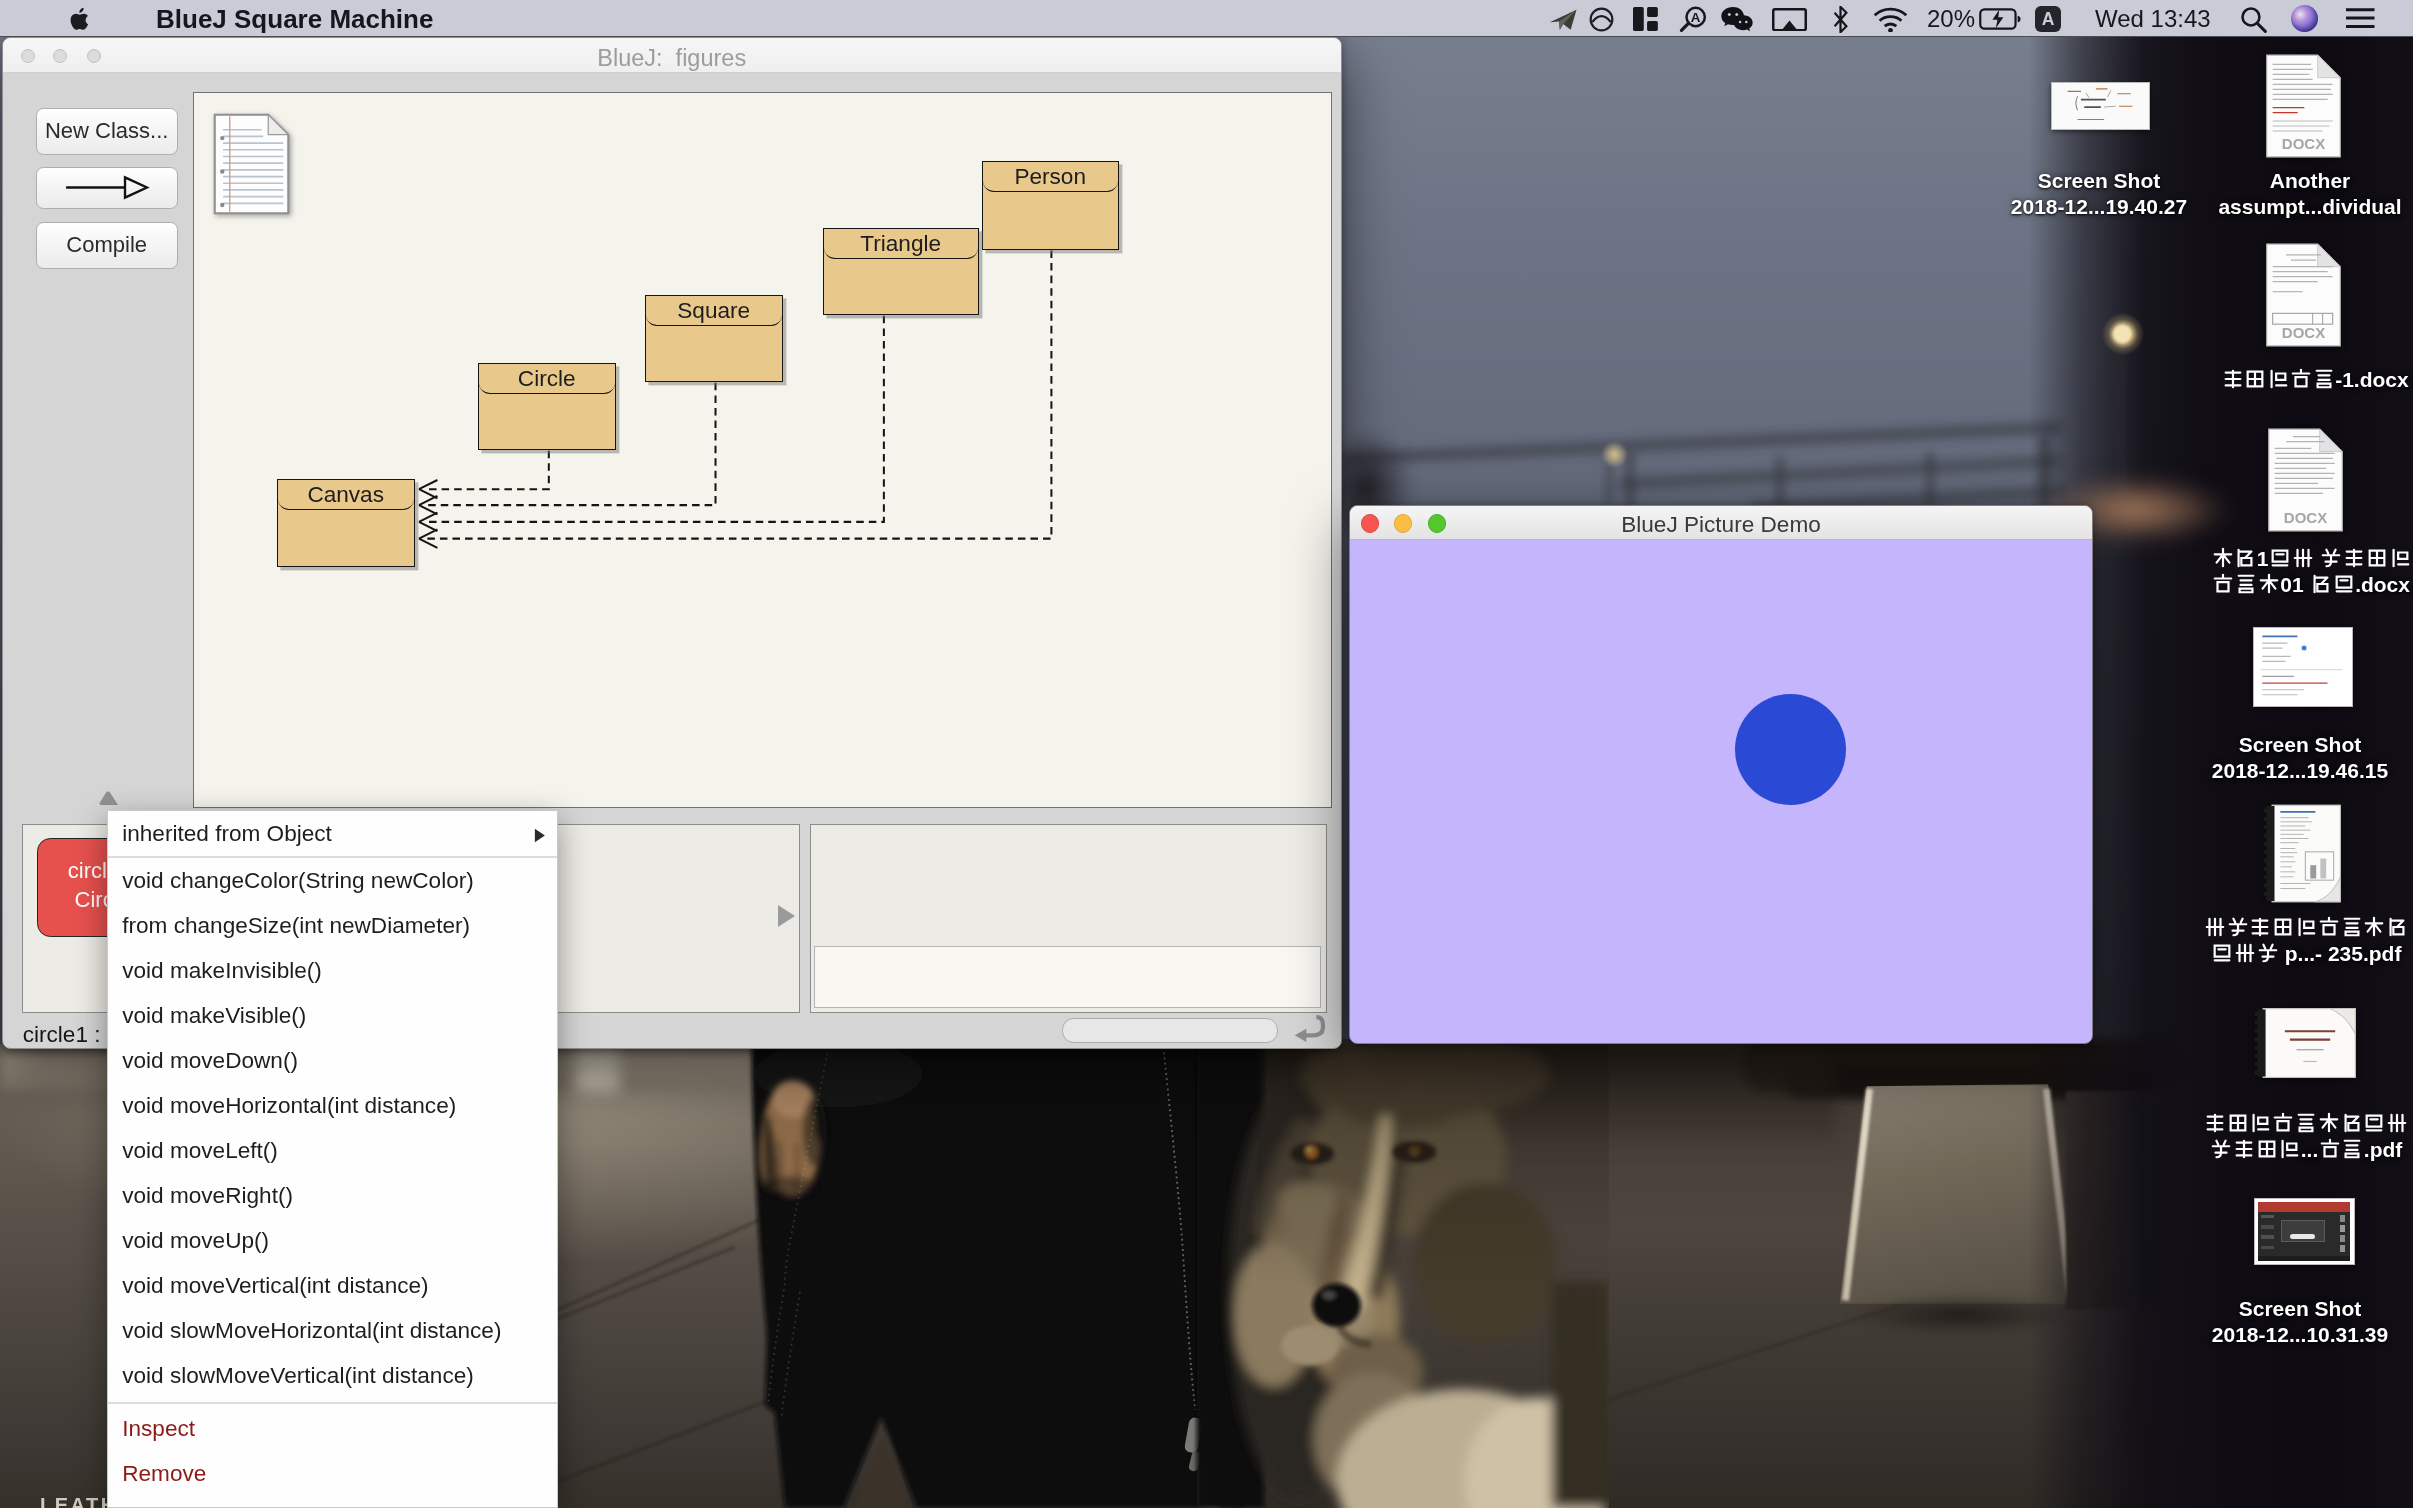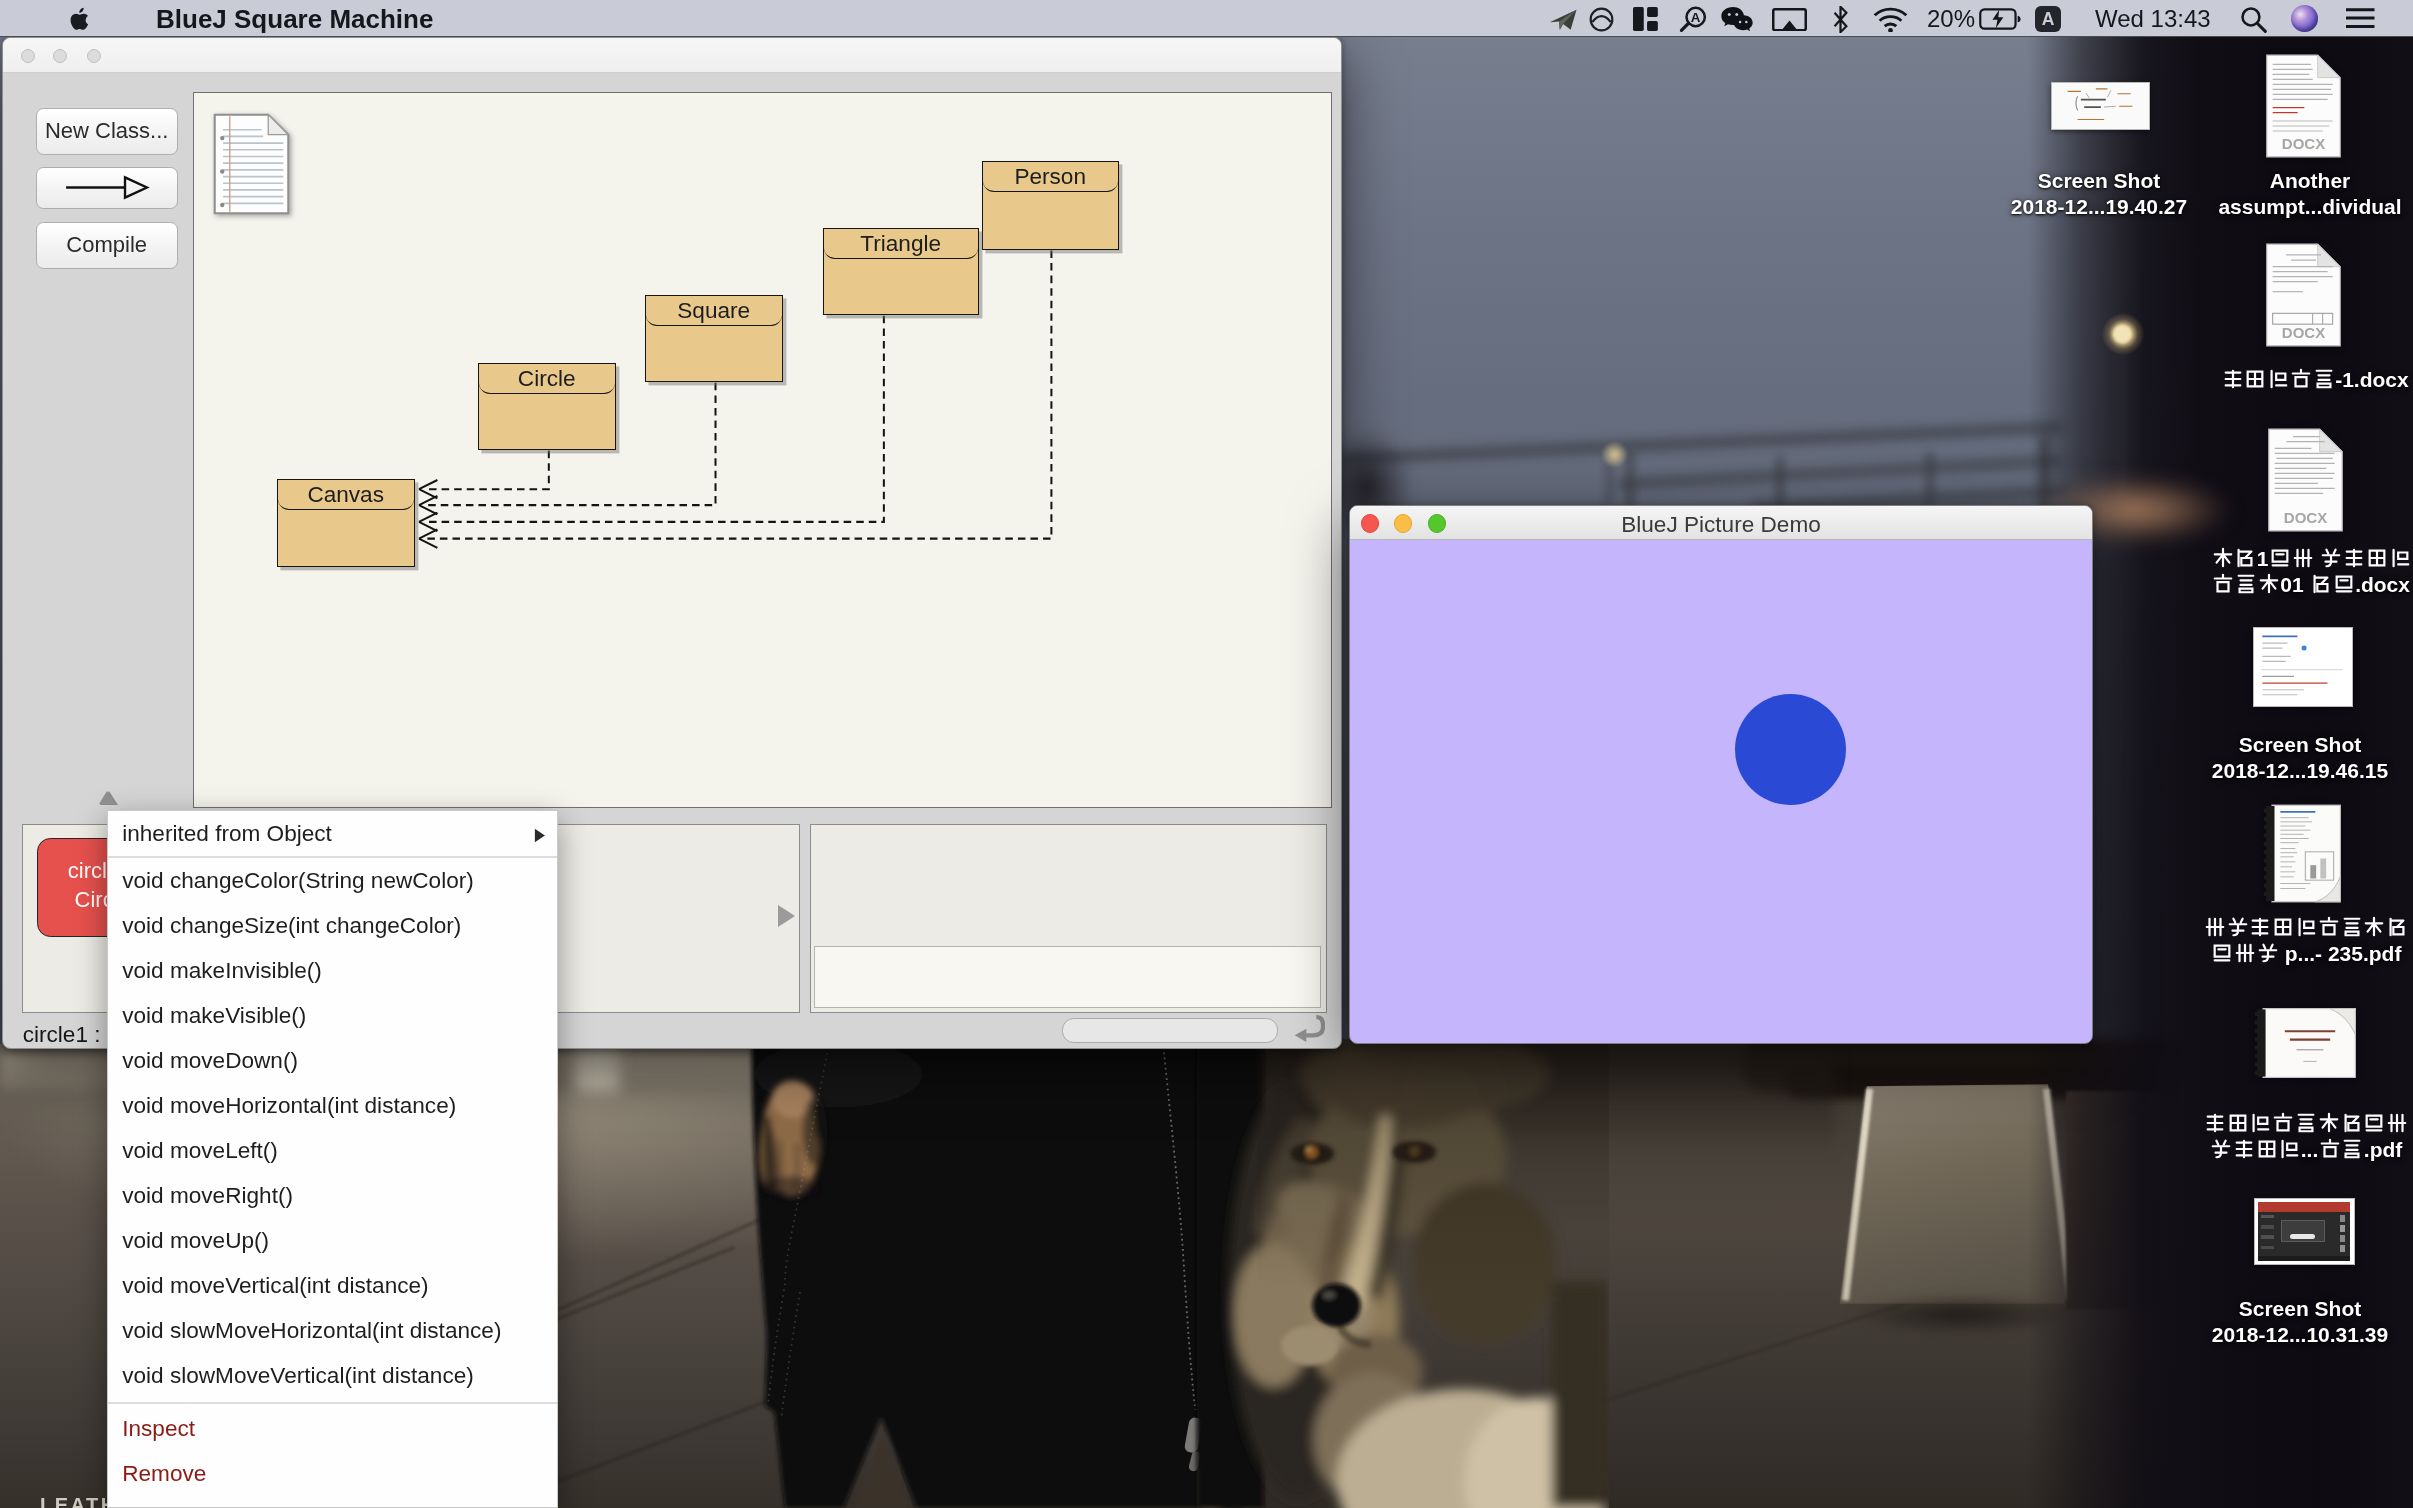--- a/index.html
+++ b/index.html
@@ -417,20 +417,21 @@
 <div style="position:absolute;left:32px;top:32px;width:25px;height:5px;background:#e8e8e8;border-radius:2.5px;"></div>
 <div style="position:absolute;left:82px;top:13.4px;width:5.9px;height:37px;background:linear-gradient(#888 20%,#2a2a2a 20% 28%,#999 28% 45%,#2a2a2a 45% 55%,#8a8a8a 55% 72%,#2a2a2a 72% 80%,#909090 80%);"></div>
 <div style="position:absolute;left:3.4px;top:13.4px;width:13.4px;height:34px;background:linear-gradient(#555 10%,#2a2a2a 10% 30%,#4a4a4a 30% 40%,#2a2a2a 40% 60%,#505050 60% 70%,#2a2a2a 70% 90%,#4a4a4a 90%);"></div>
 <div style="position:absolute;left:0px;top:54px;width:92px;height:5px;background:#1c1c1c;"></div>
 </div>
     </div>
 <div class="lab" style="left:1965px;top:1296px;width:670px;">Screen Shot<br>2018-12...10.31.39</div>
 
 <div class="win" id="w1">
 <div class="tbar"></div>
+<div class="title">BlueJ:&nbsp; figures</div>
 <div class="tl" style="left:18.4px;top:11px;width:14.2px;height:14.2px;background:#dcdcdc;border:1.3px solid #c0c0c0;"></div>
 <div class="tl" style="left:50px;top:11px;width:14.2px;height:14.2px;background:#dcdcdc;border:1.3px solid #c0c0c0;"></div>
 <div class="tl" style="left:84px;top:11px;width:14.2px;height:14.2px;background:#dcdcdc;border:1.3px solid #c0c0c0;"></div>
 <div class="btn" style="top:70px;height:47px;line-height:44px;">New Class...</div>
 <div class="btn" style="top:129px;height:42px;">
 <svg width="101" height="39" viewBox="0 0 120 46">
           <path d="M12 23 H82" stroke="#111" stroke-width="3.2"></path>
           <path d="M82 11 L108 23 L82 35 Z" fill="none" stroke="#111" stroke-width="2.8"></path>
         </svg>
 </div>
@@ -498,21 +499,21 @@
 <div class="tl" style="left:44px;top:8.4px;width:18.4px;height:18.4px;background:#fbbe44;border:0.8px solid #e0a73a;"></div>
 <div class="tl" style="left:78px;top:8.4px;width:18.4px;height:18.4px;background:#55c62e;border:0.8px solid #48b125;"></div>
 <div id="bluecirc"></div>
 </div>
 <div class="abs" id="pmenu">
       <div class="it" style="position:relative;">inherited from Object<svg style="position:absolute;right:11.7px;top:17px;" width="11.7" height="15" viewBox="0 0 14 18">
           <path d="M1 1 L13 9 L1 17 Z" fill="#2a2a2a"></path>
         </svg></div>
       <div class="sep"></div>
       <div class="it">void changeColor(String newColor)</div>
-      <div class="it">void changeSize(int changeColor)</div>
+      <div class="it">from changeSize(int newDiameter)</div>
       <div class="it">void makeInvisible()</div>
       <div class="it">void makeVisible()</div>
       <div class="it">void moveDown()</div>
       <div class="it">void moveHorizontal(int distance)</div>
       <div class="it">void moveLeft()</div>
       <div class="it">void moveRight()</div>
       <div class="it">void moveUp()</div>
       <div class="it">void moveVertical(int distance)</div>
       <div class="it">void slowMoveHorizontal(int distance)</div>
       <div class="it">void slowMoveVertical(int distance)</div>

